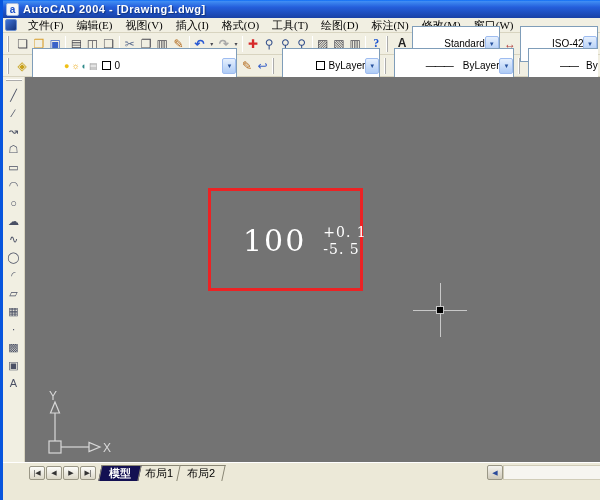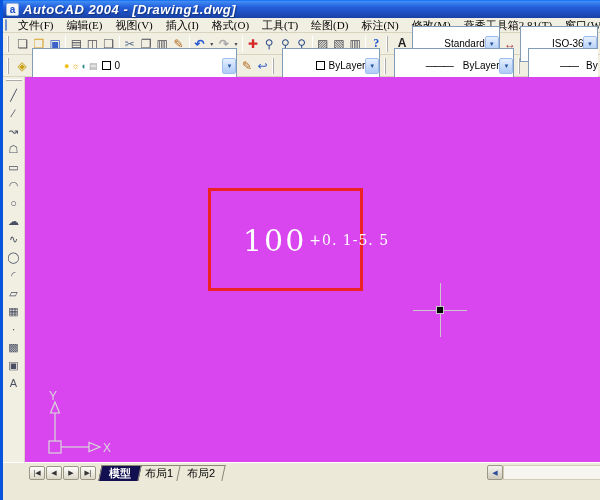--- a/index.html
+++ b/index.html
@@ -2,21 +2,21 @@
 <html><head>
 <meta charset="utf-8">
 <style>
   * { margin:0; padding:0; box-sizing:border-box; }
   html,body { width:600px; height:500px; overflow:hidden; font-family:"Liberation Sans",sans-serif; }
   .window { position:relative; width:600px; height:500px; background:#ece9d8; border-left:3px solid #0855dd; overflow:hidden; }
 
   
   .titlebar { height:18px; background:linear-gradient(to bottom,#0a6af5 0%,#3f8cf3 8%,#245edb 40%,#1941a5 100%); display:flex; align-items:center; padding-left:3px; gap:4px; }
   .app-icon { width:13px; height:13px; background:#f6f6f6; border:1px solid #9db6e0; color:#1c50c8; font-weight:bold; font-size:10px; display:flex; align-items:center; justify-content:center; border-radius:2px; }
-  .title-text { color:#ffffff; font-weight:bold; font-size:13px; letter-spacing:.5px; text-shadow:1px 1px 1px #12347e; white-space:nowrap;font-style:italic; }
+  .title-text { color:#ffffff; font-weight:bold; font-size:11px; letter-spacing:.5px; text-shadow:1px 1px 1px #12347e; white-space:nowrap; }
 
   
   .menubar { height:15px; background:#f1efe2; border-bottom:1px solid #d8d4c0; display:flex; align-items:center; font-size:11px; color:#000; padding-left:2px; gap:1px; }
   .doc-icon { width:12px; height:12px; background:linear-gradient(135deg,#3f74d8,#15337c); border:1px solid #6b8fd0; margin-right:4px; border-radius:2px; }
   .menu-item { padding:1px 6px; white-space:nowrap; cursor:default;font-family:Liberation Serif, serif; }
 
   
   .toolbar { height:22px; background:#f1efe2; border-bottom:1px solid #d8d4c0; display:flex; align-items:center; padding-left:2px; }
   .grip { width:5px; height:16px; border-left:2px ridge #fff; margin:0 3px 0 2px; }
   .sep { width:1px; height:16px; background:#c6c3b2; border-right:1px solid #fff; margin:0 2px; }
@@ -45,25 +45,25 @@
   .lt-sample { letter-spacing:-1px; font-size:10px; }
   .layer-mini { font-size:9px; display:inline-block; }
   .mini-bulb { color:#f0c018; } .mini-sun { color:#e8a000; } .mini-lock { color:#2e8a8a; } .mini-plot { color:#9a9a9a; }
 
   
   .main { display:flex; height:385px; }
   .draw-toolbar { width:22px; background:#f1efe2; border-right:1px solid #d8d4c0; display:flex; flex-direction:column; align-items:center; padding-top:2px; }
   .draw-toolbar .grip-h { height:5px; width:16px; border-top:2px ridge #fff; margin-bottom:2px; }
   .draw-btn { width:18px; height:18px; display:flex; align-items:center; justify-content:center; font-size:11px; color:#4a5064; border:1px solid transparent; }
 
-  .canvas { position:relative; flex:1; background:#d946ef; overflow:hidden; }
+  .canvas { position:relative; flex:1; background:#737373; overflow:hidden; }
   .cad-rect { position:absolute; left:183px; top:111px; width:155px; height:103px; border:3px solid #ec2224; }
   .dim-text { position:absolute; left:218px; top:146px; color:#ffffff; display:flex; align-items:center; font-family:"DejaVu Serif",serif; }
   .dim-nominal { font-size:30px; font-weight:normal; letter-spacing:2px; }
-  .dim-tol { display:flex; flex-direction:row; font-size:14px; line-height:1.15; margin-left:3px; letter-spacing:1px; }
+  .dim-tol { display:flex; flex-direction:column; font-size:14px; line-height:1.15; margin-left:17px; letter-spacing:1px; }
   .crosshair { position:absolute; left:415px; top:233px; width:0; height:0; }
   .crosshair .h { position:absolute; left:-27px; top:0; width:54px; height:1px; background:#c8c8c8; }
   .crosshair .v { position:absolute; left:0; top:-27px; width:1px; height:54px; background:#c8c8c8; }
   .crosshair .box { position:absolute; left:-4px; top:-4px; width:8px; height:8px; border:1px solid #c8c8c8; background:#000; }
   .ucs { position:absolute; left:8px; top:312px; }
 
   
   .tabrow { height:19px; background:#ece9d8; border-top:1px solid #fff; display:flex; align-items:flex-end; font-size:11px; }
   .tab-nav { display:flex; margin-left:26px; margin-bottom:1px; gap:1px; }
   .tab-nav .nav-btn { width:16px; height:14px; background:linear-gradient(to bottom,#fdfdfa,#dcd8c8); border:1px solid #9a9786; font-size:7px; display:flex; align-items:center; justify-content:center; color:#333; border-radius:2px; }
@@ -92,21 +92,20 @@
     <div class="doc-icon" data-name="document-icon"></div>
     <span class="menu-item" data-name="menu-file">文件(F)</span>
     <span class="menu-item" data-name="menu-edit">编辑(E)</span>
     <span class="menu-item" data-name="menu-view">视图(V)</span>
     <span class="menu-item" data-name="menu-insert">插入(I)</span>
     <span class="menu-item" data-name="menu-format">格式(O)</span>
     <span class="menu-item" data-name="menu-tools">工具(T)</span>
     <span class="menu-item" data-name="menu-draw">绘图(D)</span>
     <span class="menu-item" data-name="menu-dimension">标注(N)</span>
     <span class="menu-item" data-name="menu-modify">修改(M)</span>
-    <span class="menu-item" data-name="menu-yanxiu-toolbox">燕秀工具箱2.81(T)</span>
     <span class="menu-item" data-name="menu-window">窗口(W)</span>
 
   </div>
 
   <div class="toolbar" data-name="standard-toolbar">
     <div class="grip" data-name="toolbar-grip"></div>
     <div class="tb-btn" data-name="new-file-icon">❏</div>
     <div class="tb-btn" data-name="open-icon">❒</div>
     <div class="tb-btn" data-name="save-icon">▣</div>
     <div class="sep" data-name="separator"></div>
@@ -135,21 +134,21 @@
     <div class="sep" data-name="separator"></div>
     <div class="tb-btn" data-name="help-icon">?</div>
     <div class="grip" data-name="toolbar-grip"></div>
     <div class="tb-btn" data-name="text-style-icon">A</div>
     <div class="combo" style="width:88px;" data-name="text-style-combo">
       <span class="val" data-name="text-style-value">Standard</span>
       <span class="drop" data-name="chevron-down-icon">▼</span>
     </div>
     <div class="tb-btn" data-name="dim-style-icon">↔</div>
     <div class="combo" style="width:78px;" data-name="dim-style-combo">
-      <span class="val" data-name="dim-style-value">ISO-36</span>
+      <span class="val" data-name="dim-style-value">ISO-42</span>
       <span class="drop" data-name="chevron-down-icon">▼</span>
     </div>
   </div>
 
   <div class="toolbar" data-name="layers-properties-toolbar">
     <div class="grip" data-name="toolbar-grip"></div>
     <div class="tb-btn" data-name="layers-icon">◈</div>
     <div class="combo" style="width:240px;" data-name="layer-combo">
       <span class="val" data-name="layer-state">
         <span class="layer-mini mini-bulb" data-name="layer-on-icon">●</span>

